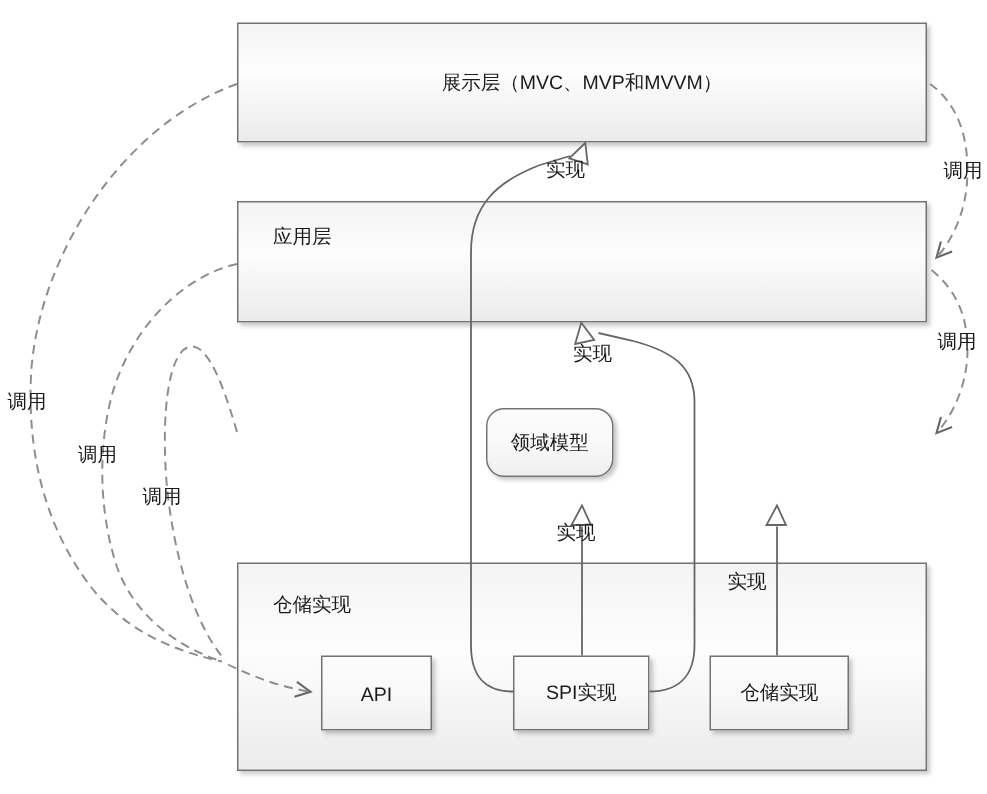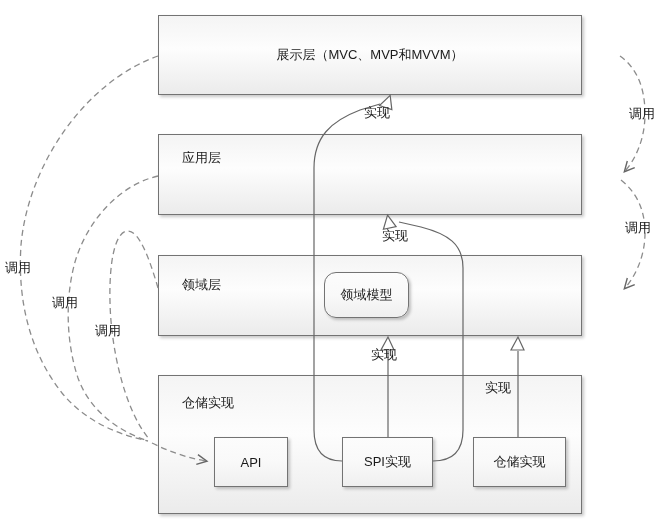--- a/index.html
+++ b/index.html
@@ -1,21 +1,21 @@
 <!DOCTYPE html>
 <html><head>
 <meta charset="utf-8">
 <style>
   html,body{margin:0;padding:0;background:#fff;}
   .canvas{
     position:relative;width:658px;height:529px;background:#fff;overflow:hidden;
     font-family:"Liberation Sans",sans-serif;color:#1a1a1a;
   }
   .layer-box{
-    position:absolute;left:158px;width:424px;
+    position:absolute;left:158px;width:460px;
     border:1px solid #737373;
     background:linear-gradient(180deg,#f4f4f4 0%,#fdfdfd 42%,#ebebeb 100%);
     box-shadow:2px 2px 3px rgba(0,0,0,0.22);
     box-sizing:border-box;
   }
   .layer-title-center{
     position:absolute;left:0;right:0;top:50%;transform:translateY(-50%);
     text-align:center;font-size:13px;white-space:nowrap;
   }
   .layer-title-corner{
@@ -42,23 +42,20 @@
 <div class="canvas">
 
   <div class="layer-box" style="top:15px;height:80px;">
     <div class="layer-title-center">展示层（MVC、MVP和MVVM）</div>
   </div>
 
   <div class="layer-box" style="top:134px;height:81px;">
     <div class="layer-title-corner">应用层</div>
   </div>
 
-  <div class="layer-box" style="top:255px;height:81px;">
-    <div class="layer-title-corner" style="top:20px;">领域层</div>
-  </div>
 
   <div class="layer-box" style="top:375px;height:139px;">
     <div class="layer-title-corner" style="top:18px;">仓储实现</div>
   </div>
 
   <div class="node-box rounded" style="left:324px;top:272px;width:85px;height:46px;">
     <span>领域模型</span>
   </div>
 
   <div class="node-box" style="left:214px;top:437px;width:74px;height:50px;">

